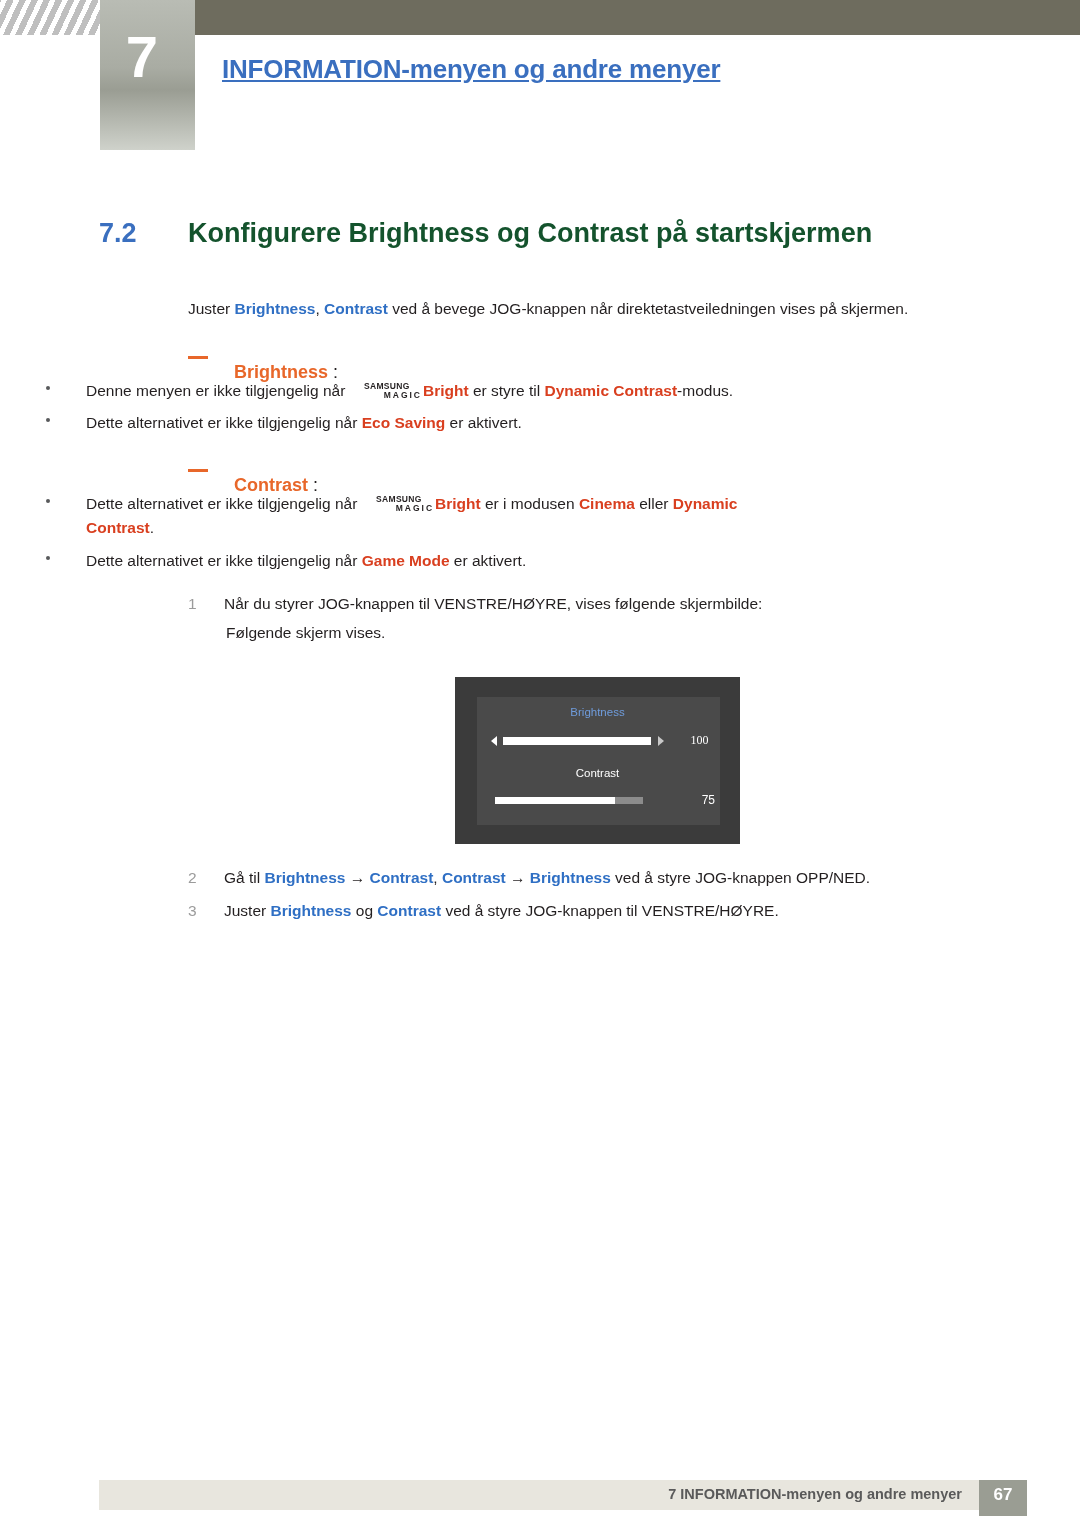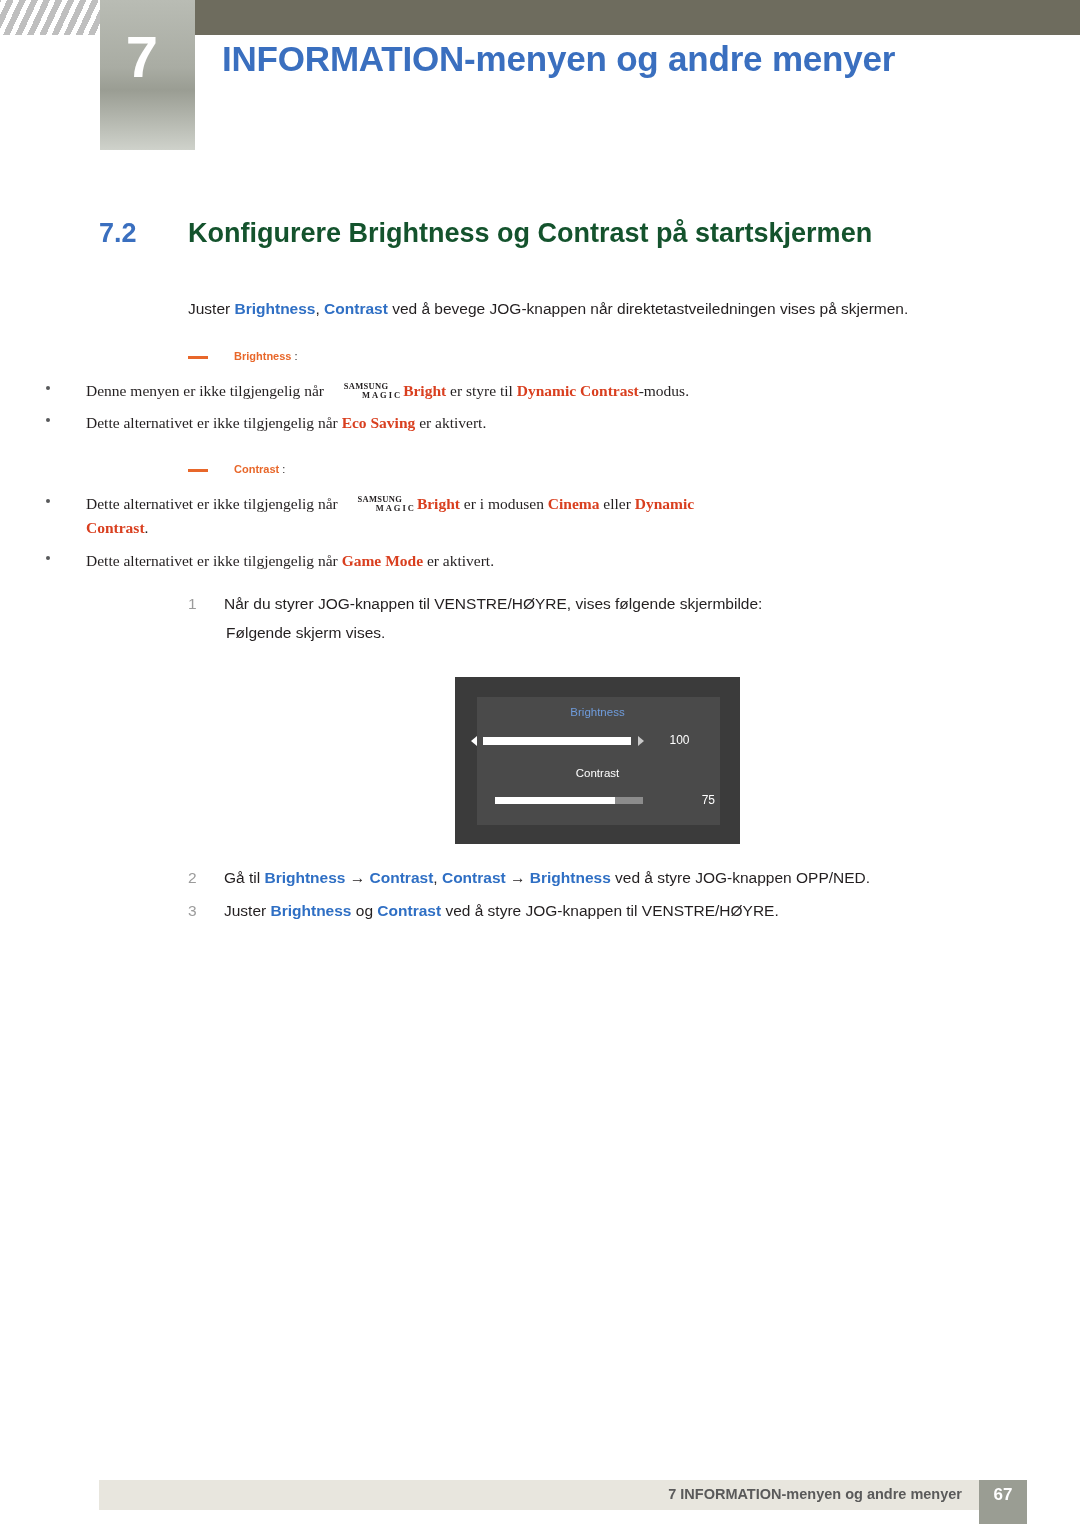--- a/index.html
+++ b/index.html
@@ -55,26 +55,27 @@
     left: 112px;
     width: 60px;
     text-align: center;
     font-size: 58px;
     font-weight: bold;
     color: #ffffff;
     line-height: 1;
   }
   .chapter-title {
     position: absolute;
-    top: 39px;
+    top: 54px;
     left: 222px;
-    font-size: 35px;
+    font-size: 26px;
     font-weight: bold;
     color: #3a6fbf;
     letter-spacing: -0.2px;
+    text-decoration: underline;
   }
 
   
   .section-num {
     position: absolute;
     top: 218px;
     left: 99px;
     font-size: 27px;
     font-weight: bold;
     color: #3a6fbf;
@@ -112,22 +113,22 @@
     position: absolute;
     left: 0px;
     top: 10px;
     width: 20px;
     height: 3px;
     background: #e8672a;
   }
   .note-head {
     position: absolute;
     left: 46px;
-    top: 4px;
-    font-size: 11px;
+    top: 16px;
+    font-size: 18px;
     color: #e8672a;
     font-weight: bold;
   }
   .note-head-colon { color: #231f20; font-weight: normal; }
 
   .bullet-row {
     position: absolute;
     left: 46px;
     width: 790px;
     font-size: 15.5px;
@@ -139,21 +140,20 @@
     left: 0;
     top: 7px;
     width: 4px;
     height: 4px;
     background: #58595b;
     border-radius: 50%;
   }
   .bullet-text {
     display: block;
     margin-left: 40px;
-    font-family: Liberation Serif, serif;
   }
 
   
   .sm-logo {
     display: inline-block;
     vertical-align: -2px;
     font-size: 8.5px;
     font-weight: bold;
     line-height: 9.5px;
     text-align: center;
@@ -223,23 +223,24 @@
     top: 90px;
     left: 0;
     width: 285px;
     text-align: center;
     font-size: 11.5px;
     color: #ffffff;
   }
   .osd-row1 {
     position: absolute;
     top: 55px;
-    left: 16px;
+    left: 36px;
     width: 232px;
     height: 18px;
+    font-family: Liberation Serif, serif;
   }
   .osd-arrow-l {
     position: absolute;
     left: 0; top: 4px;
     width: 0; height: 0;
     border-top: 5px solid transparent;
     border-bottom: 5px solid transparent;
     border-right: 6px solid #ffffff;
   }
   .osd-arrow-r {
@@ -314,21 +315,21 @@
     box-sizing: border-box;
     font-size: 14.5px;
     font-weight: bold;
     color: #5a5a5a;
   }
   .footer-page {
     position: absolute;
     left: 979px;
     top: 1480px;
     width: 48px;
-    height: 44px;
+    height: 36px;
     background: #9a9d93;
     color: #ffffff;
     font-size: 17px;
     font-weight: bold;
     text-align: center;
     line-height: 30px;
   }
 </style>
 </head>
 <body>

